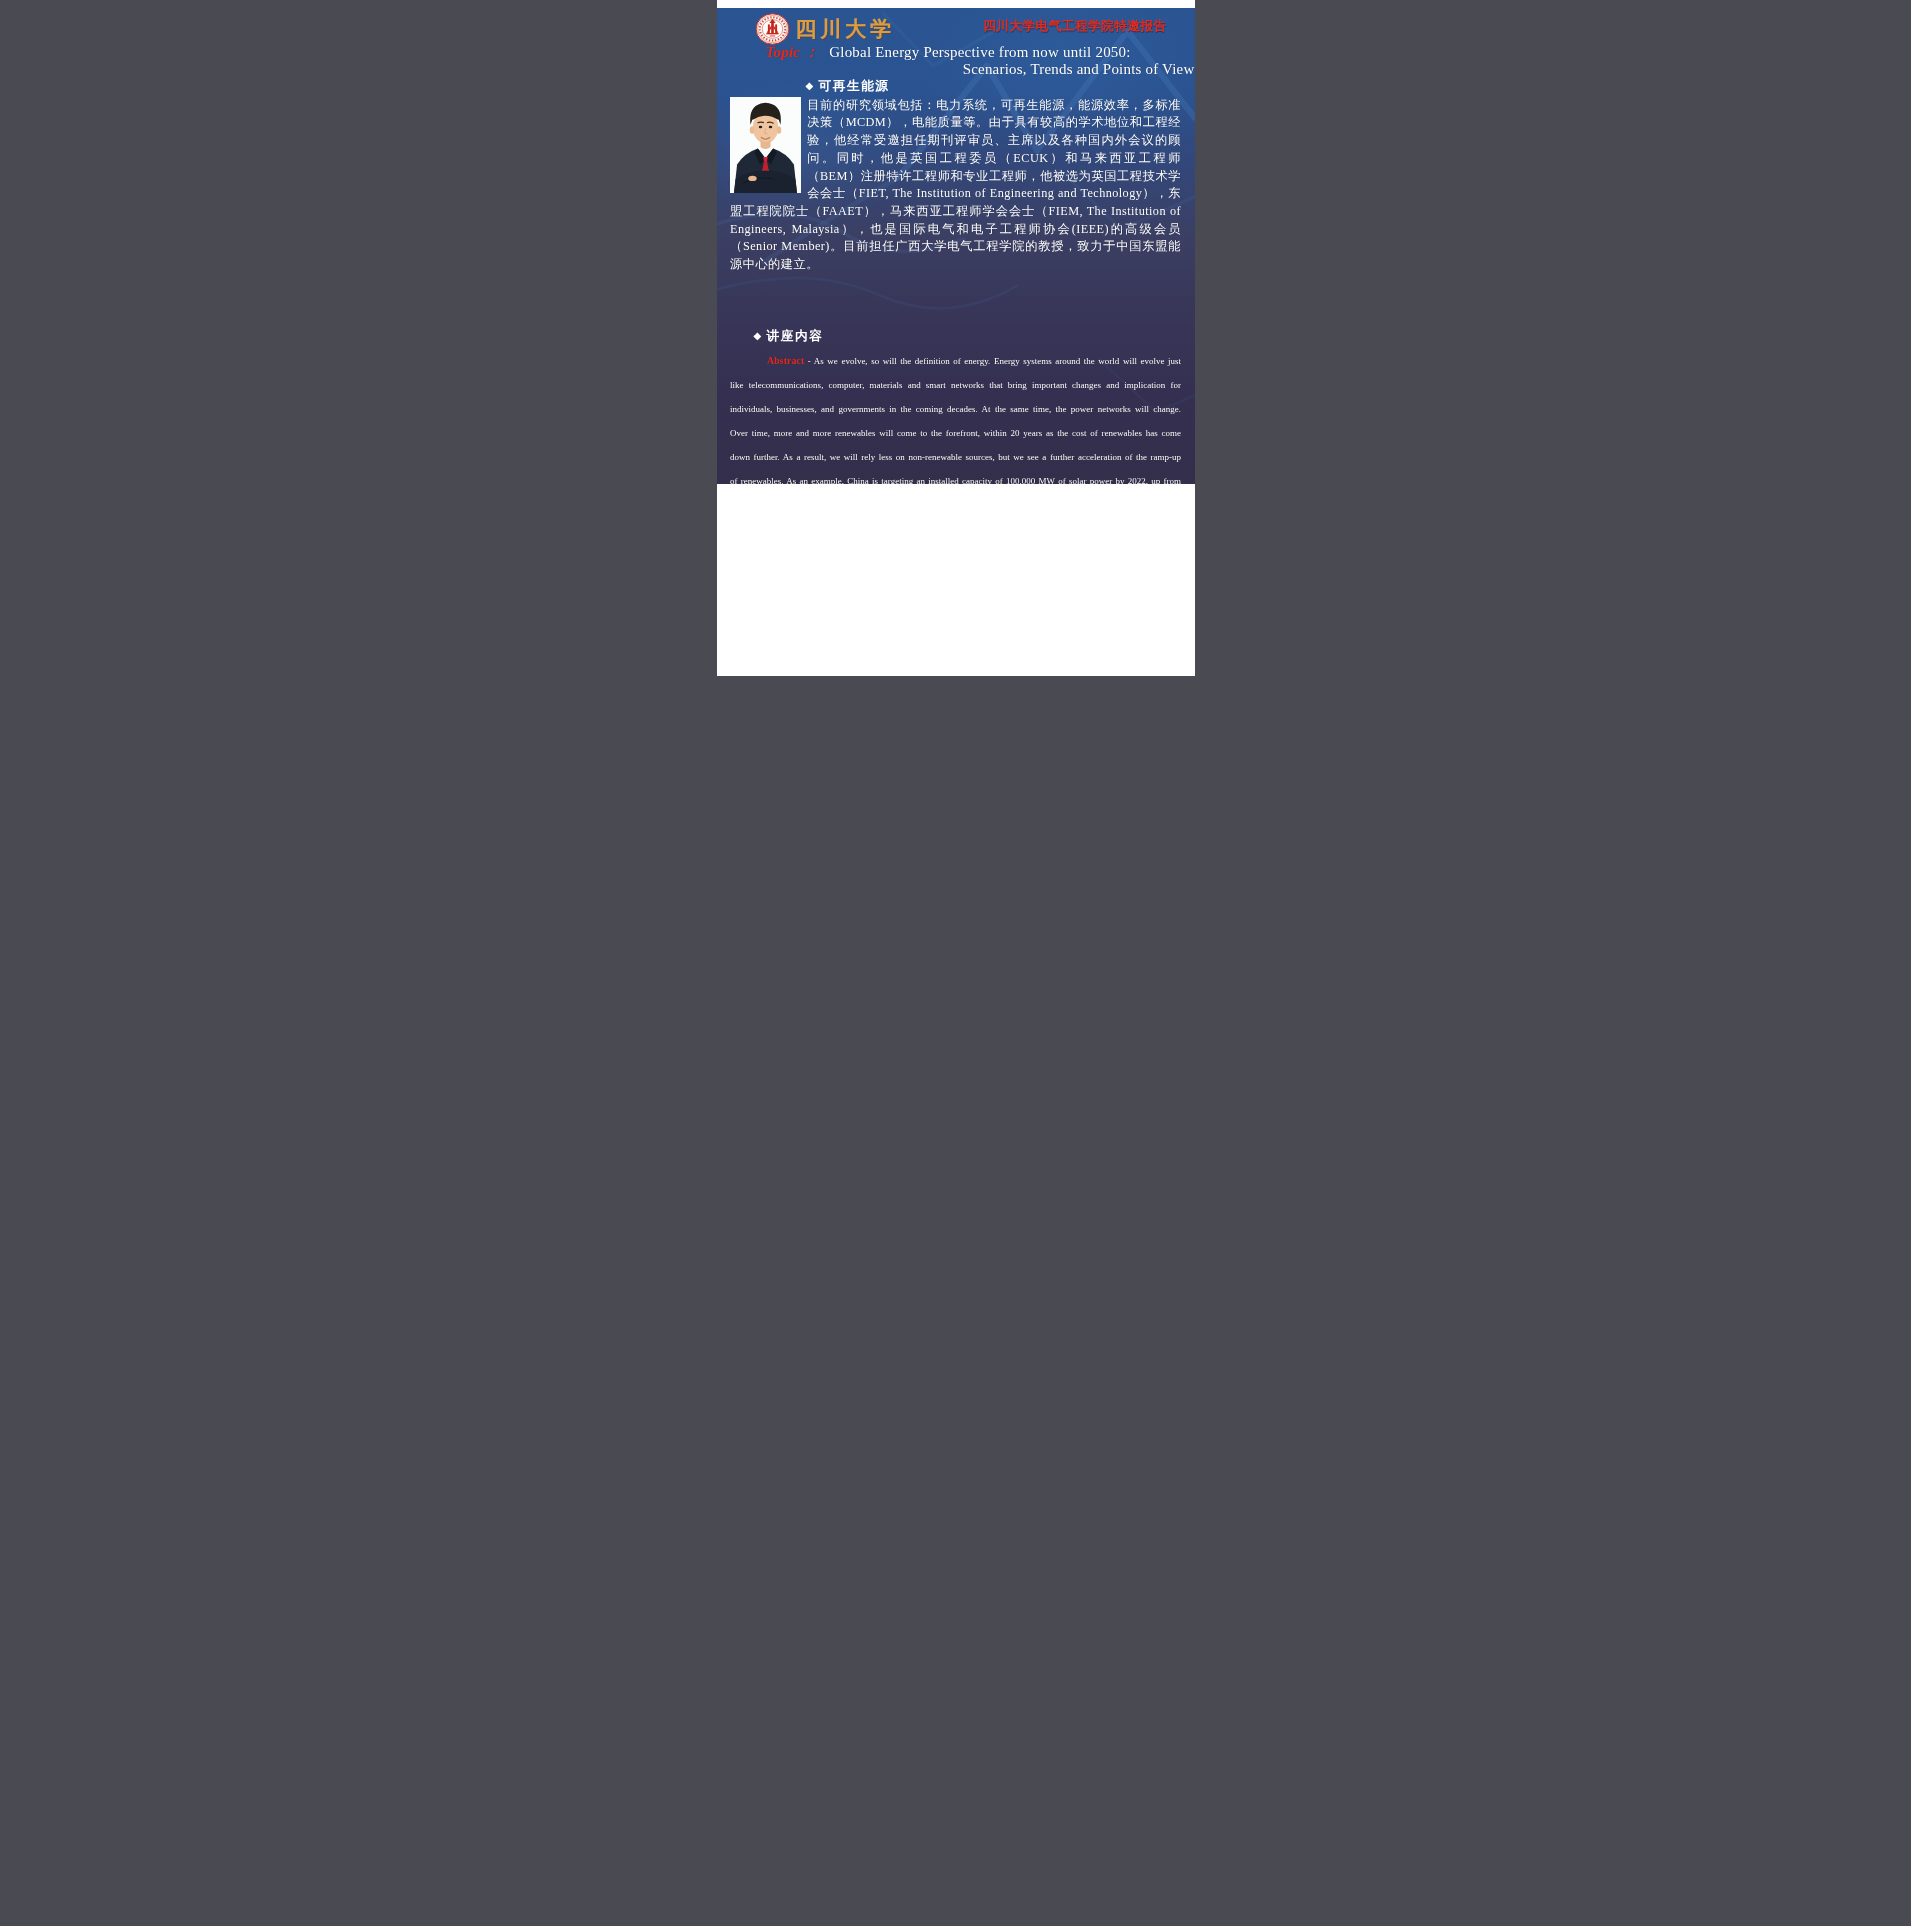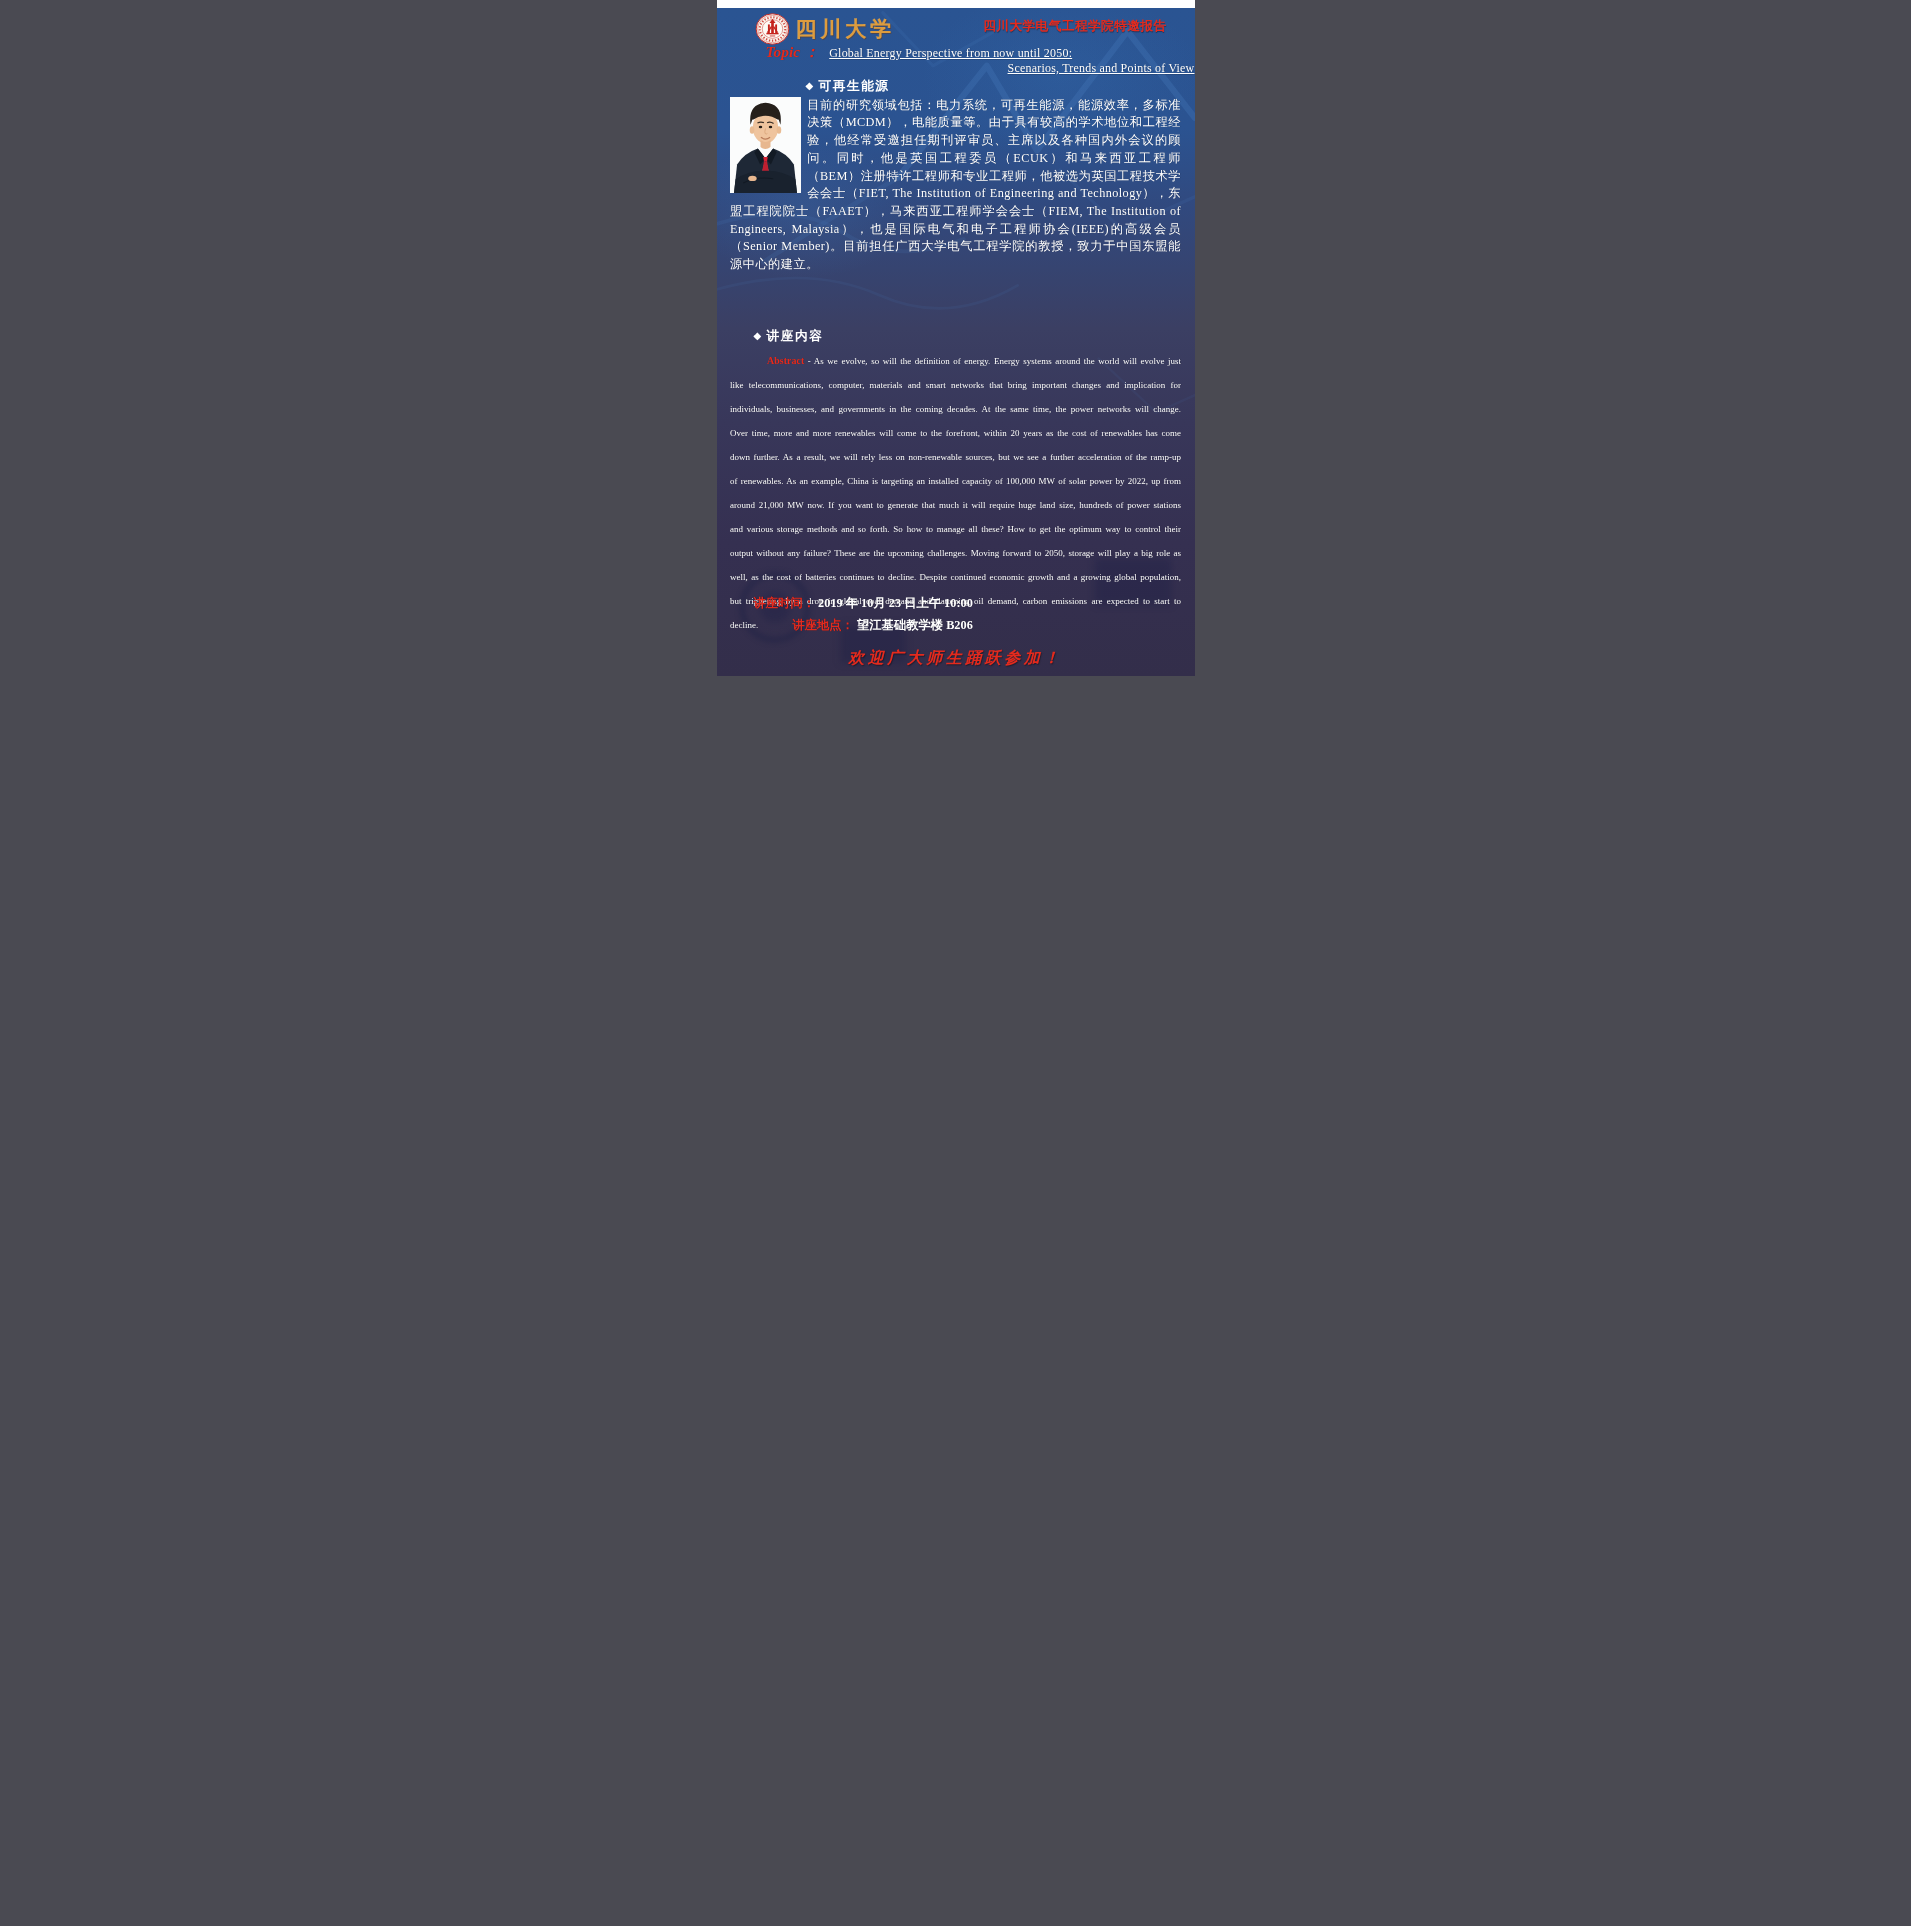--- a/index.html
+++ b/index.html
@@ -12,21 +12,21 @@
   }
   *{margin:0;padding:0;box-sizing:border-box;}
   html,body{background:#4a4a52;}
   body{font-family:"Liberation Serif","DejaVu Serif",serif;}
   .page{
     width:478px;height:676px;margin:0 auto;position:relative;
     background:#ffffff;overflow:hidden;
   }
   .top-strip{position:absolute;left:0;top:0;width:100%;height:7.7px;background:#ffffff;}
   .poster{
-    position:absolute;left:0;top:7.7px;width:478px;height:668px;overflow:hidden;
+    position:absolute;left:0;top:7.7px;width:478px;height:476px;overflow:hidden;
     background:
       radial-gradient(162px 100px at 18% 30%, rgba(70,140,210,.16), transparent 70%),
       radial-gradient(200px 123px at 72% 10%, rgba(60,130,200,.15), transparent 70%),
       linear-gradient(180deg,
         var(--page-background-top) 0%,
         #2b5391 18%,
         #31497e 30%,
         #3b3f63 48%,
         #38375a 62%,
         #353051 80%,
@@ -48,21 +48,21 @@
   }
   .banner{
     right:28px;top:10px;font-size:12.7px;font-weight:bold;letter-spacing:0.4px;
     color:var(--accent-red);text-shadow:0.4px 0.8px 0.8px rgba(0,0,0,.35);
   }
   .topic-row{left:49px;top:34px;white-space:nowrap;}
   .topic-label{
     font-style:italic;font-weight:bold;font-size:15.4px;color:var(--accent-red);
     margin-right:10px;text-shadow:0.4px 0.4px 0.8px rgba(0,0,0,.3);
   }
-  .topic-title{font-size:12px;color:var(--text-white);letter-spacing:0.2px;text-shadow:0.4px 0.4px 0.8px rgba(0,0,0,.35);text-decoration:underline;}
+  .topic-title{font-size:15px;color:var(--text-white);letter-spacing:0.2px;text-shadow:0.4px 0.4px 0.8px rgba(0,0,0,.35);}
   .topic-line2{left:0;top:53px;width:100%;text-align:right;}
 
   .section-header{color:var(--text-white);white-space:nowrap;}
   .section-header .diamond{font-size:10px;margin-right:5.4px;vertical-align:0.8px;}
   .section-header .sec-title{font-size:12.7px;font-weight:bold;letter-spacing:1.5px;}
   .sec1{left:89px;top:70px;}
   .sec2{left:37px;top:320px;}
 
   .bio{
     left:13.5px;top:89px;width:451px;color:var(--text-white);

